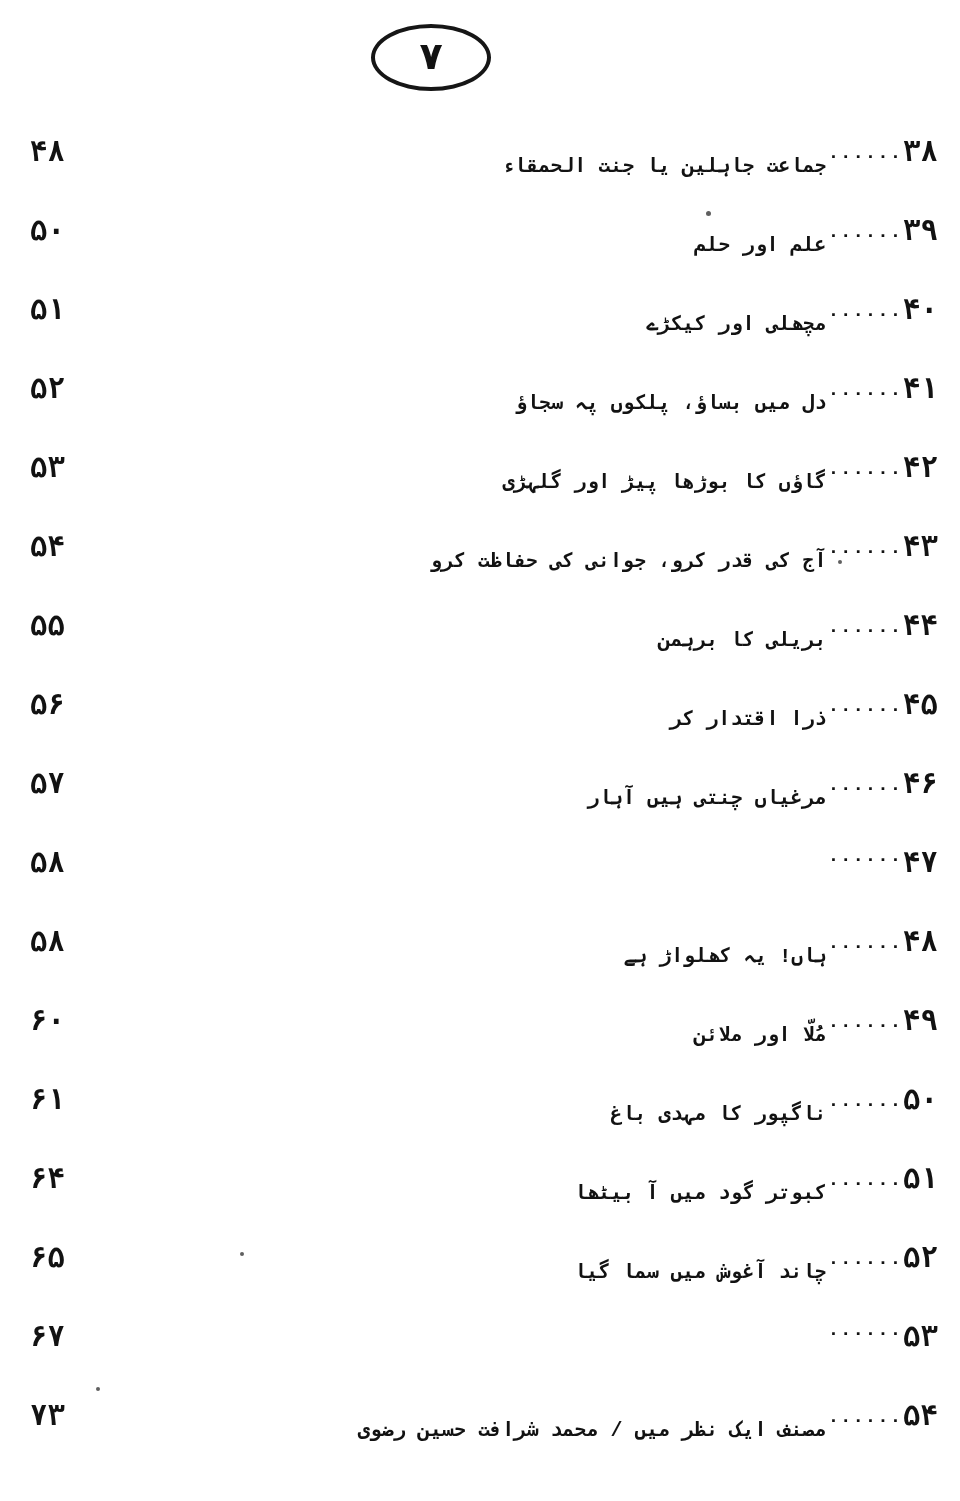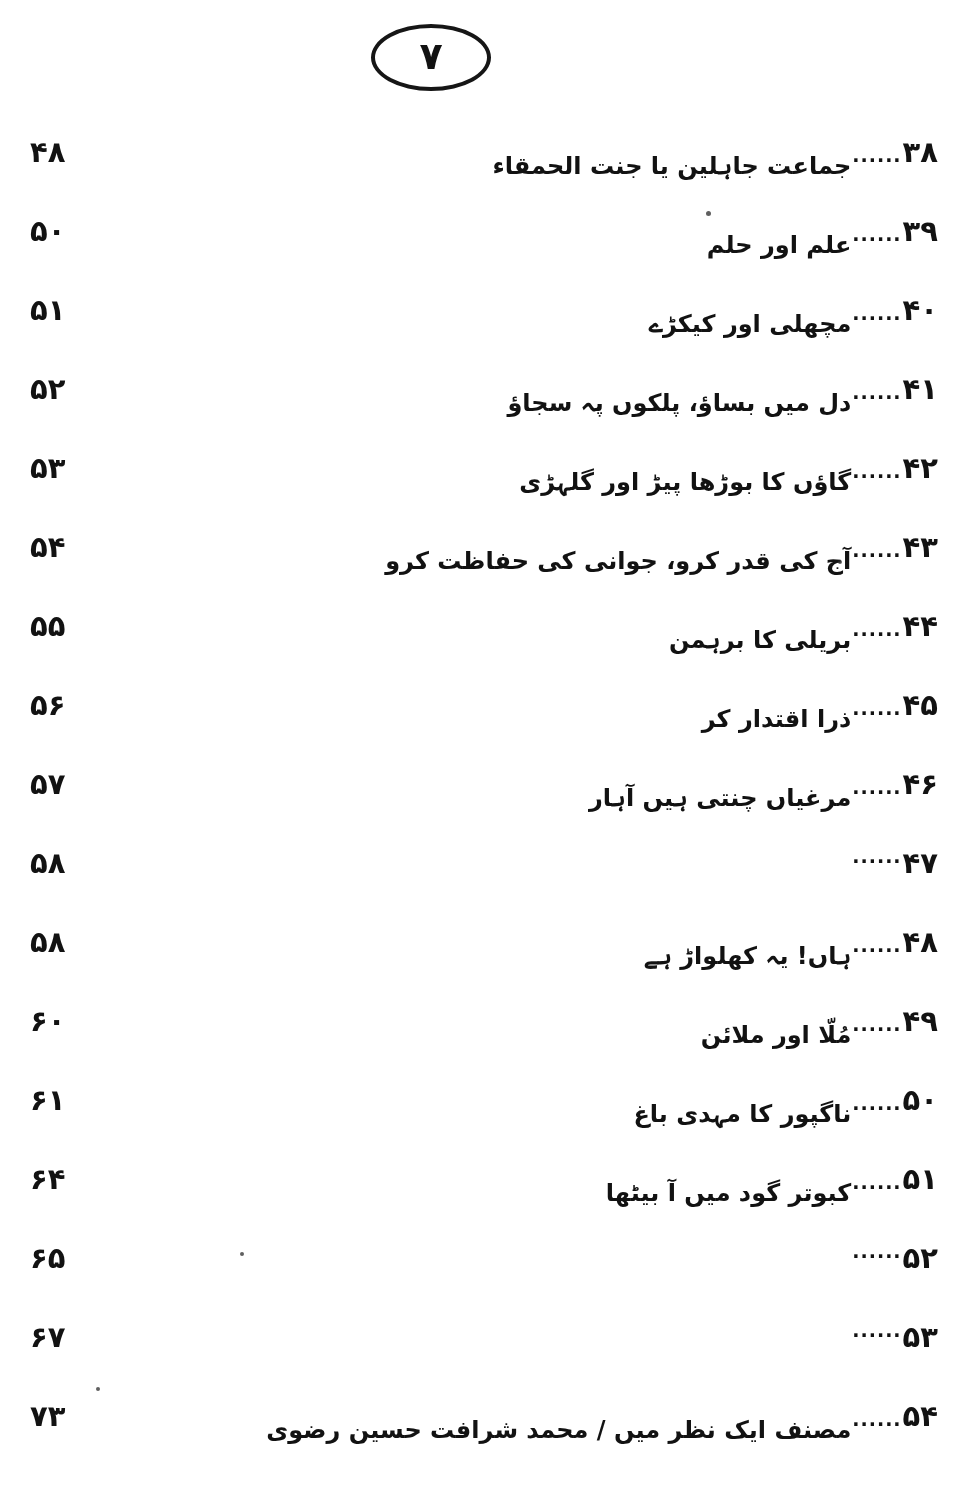--- a/index.html
+++ b/index.html
@@ -36,37 +36,38 @@
     right: 0;
     display: flex;
     flex-direction: column;
   }
   .row {
     height: 79px;
     display: flex;
     align-items: center;
     justify-content: space-between;
     padding: 0 22px 0 30px;
+    font-family: Liberation Mono, monospace;
   }
   .pagenum {
     min-width: 80px;
     font-size: 29px;
     font-weight: 700;
     letter-spacing: 3px;
     text-align: left;
     direction: rtl;
     unicode-bidi: plaintext;
   }
   .entry {
     display: flex;
     align-items: center;
     direction: ltr;
   }
   .title {
-    font-size: 24px;
+    font-size: 20px;
     font-weight: 700;
     direction: rtl;
     unicode-bidi: plaintext;
     white-space: nowrap;
     margin-top: 28px;
   }
   .dots {
     font-size: 19px;
     font-weight: 700;
     letter-spacing: 1px;
@@ -219,20 +220,21 @@
     <div class="entry">
       <span class="title" dir="rtl">کبوتر گود میں آ بیٹھا</span>
       <span class="dots">......</span>
       <span class="num">۵۱</span>
     </div>
   </div>
 
   <div class="row">
     <div class="pagenum">۶۵</div>
     <div class="entry">
+      <span class="title" dir="rtl">چاند آغوش میں سما گیا</span>
       <span class="dots">......</span>
       <span class="num">۵۲</span>
     </div>
   </div>
 
   <div class="row">
     <div class="pagenum">۶۷</div>
     <div class="entry">
       <span class="dots">......</span>
       <span class="num">۵۳</span>

